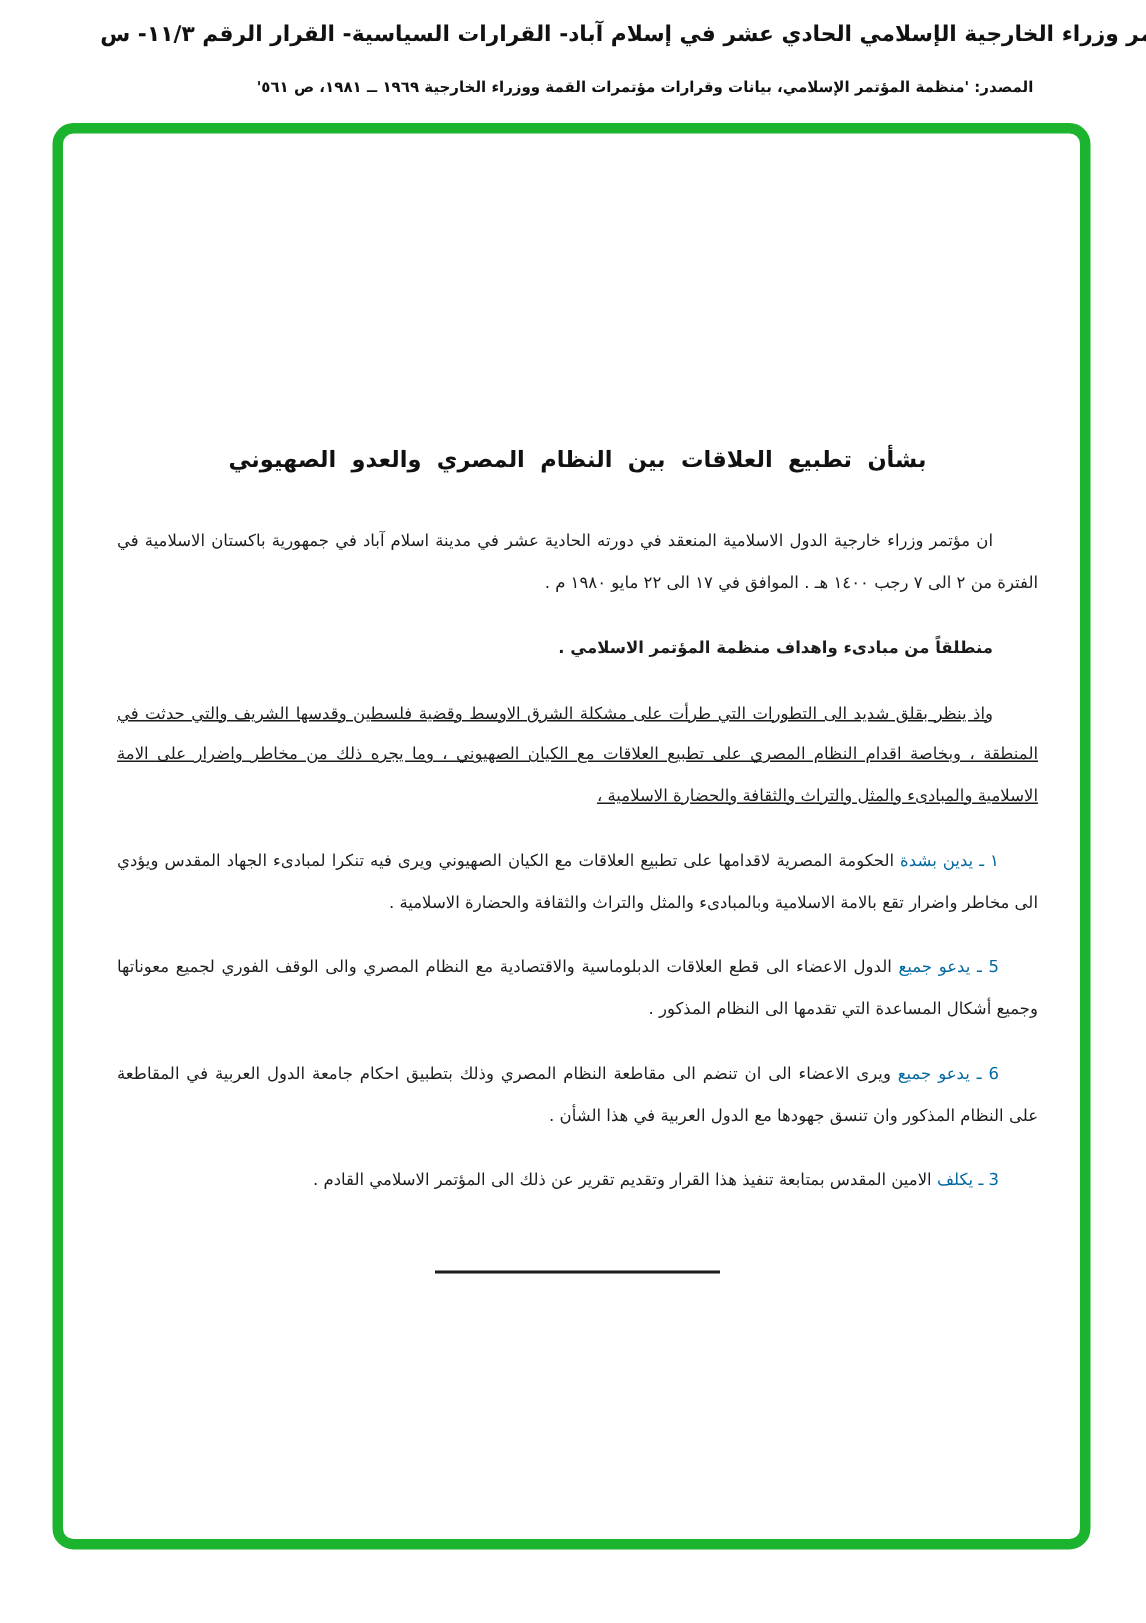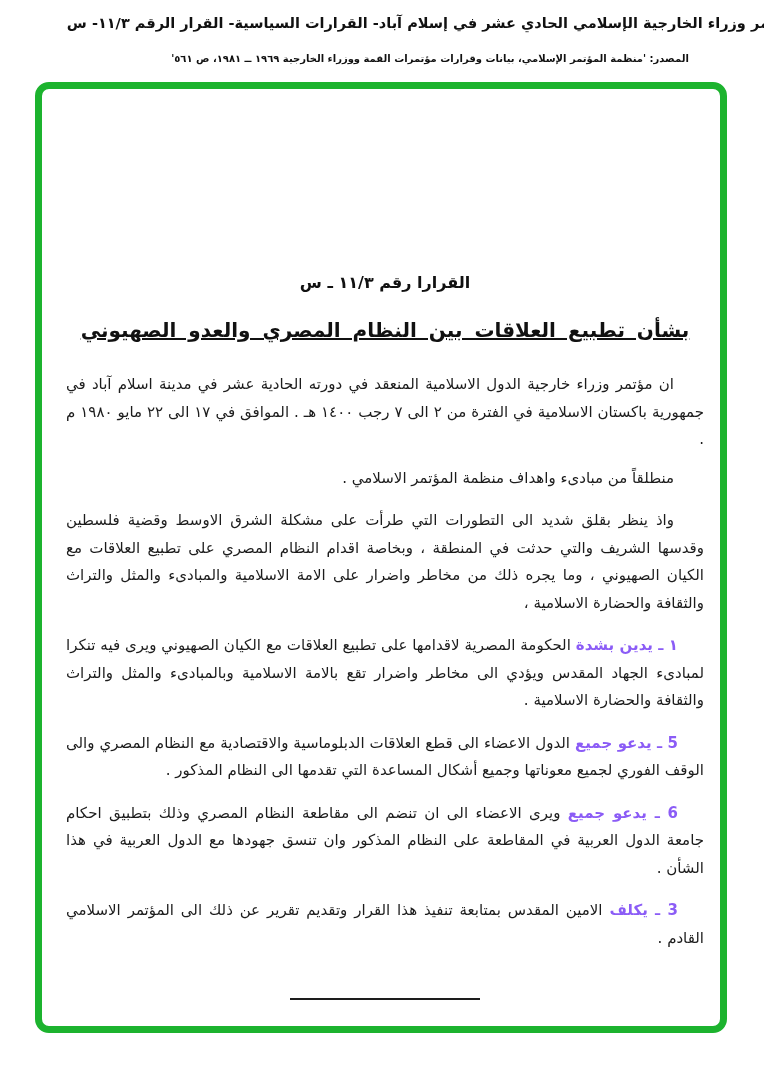--- a/index.html
+++ b/index.html
@@ -26,51 +26,50 @@
   }
   .doc-content{
     position:absolute;top:0;left:0;right:0;
     padding:182px 12px 0 20px;
     direction:rtl;
   }
   .res-number{
     text-align:center;font-weight:bold;font-size:16px;line-height:24px;color:#111;
   }
   .doc-title{
-    text-align:center;font-weight:bold;font-size:20px;line-height:30px;
-    margin-top:20px;word-spacing:5px;color:#111;text-decoration:underline;
+    text-align:center;font-weight:bold;font-size:15px;line-height:30px;
+    margin-top:20px;word-spacing:5px;color:#111;
   }
   .para{
-    font-size:15px;line-height:27.5px;
+    font-size:11px;line-height:27.5px;
     text-align:justify;text-align-last:right;
     text-indent:30px;
-    margin:4px;color:#1c1c1c;
+    margin:16px;color:#1c1c1c;
   }
   .preamble{margin-top:26px;}
-  .motto{margin-top:11px;font-weight:normal;}
-  .considerations{margin-top:15px;}
+  .motto{margin-top:11px;font-weight:bold;}
+  .considerations{margin-top:15px;text-decoration:underline;}
   .item{margin-top:15px;text-indent:26px;}
-  .item b{font-weight:bold;color:#8b5cf6;}
+  .item b{font-weight:normal;color:#0369a1;}
   .closing-rule{
     margin:46px auto 0 auto;width:190px;height:0;
     border:none;border-top:2.5px solid #1d1d1d;
   }
 </style>
 </head>
 <body>
 
 <div class="page-header">
   <div class="hdr-line1">مؤتمر وزراء الخارجية الإسلامي الحادي عشر في إسلام آباد- القرارات السياسية- القرار الرقم ١١/٣- س</div>
   <div class="hdr-line2">المصدر: 'منظمة المؤتمر الإسلامي، بيانات وقرارات مؤتمرات القمة ووزراء الخارجية ١٩٦٩ ــ ١٩٨١، ص ٥٦١'</div>
 </div>
 
 <div class="green-box" style="border-color: rgb(28, 179, 46);">
   <div class="doc-content">
 
-    <div class="res-number">القرارا رقم ١١/٣ ـ س</div>
 
     <div class="doc-title">بشأن تطبيع العلاقات بين النظام المصري والعدو الصهيوني</div>
 
     <p class="para preamble">ان مؤتمر وزراء خارجية الدول الاسلامية المنعقد في دورته الحادية عشر في مدينة اسلام آباد في جمهورية باكستان الاسلامية في الفترة من ٢ الى ٧ رجب ١٤٠٠ هـ . الموافق في ١٧ الى ٢٢ مايو ١٩٨٠ م .</p>
 
     <p class="para motto">منطلقاً من مبادىء واهداف منظمة المؤتمر الاسلامي .</p>
 
     <p class="para considerations">واذ ينظر بقلق شديد الى التطورات التي طرأت على مشكلة الشرق الاوسط وقضية فلسطين وقدسها الشريف والتي حدثت في المنطقة ، وبخاصة اقدام النظام المصري على تطبيع العلاقات مع الكيان الصهيوني ، وما يجره ذلك من مخاطر واضرار على الامة الاسلامية والمبادىء والمثل والتراث والثقافة والحضارة الاسلامية ،</p>
 
     <p class="para item"><b>١ ـ يدين بشدة</b><span> الحكومة المصرية لاقدامها على تطبيع العلاقات مع الكيان الصهيوني ويرى فيه تنكرا لمبادىء الجهاد المقدس ويؤدي الى مخاطر واضرار تقع بالامة الاسلامية وبالمبادىء والمثل والتراث والثقافة والحضارة الاسلامية .</span></p>

